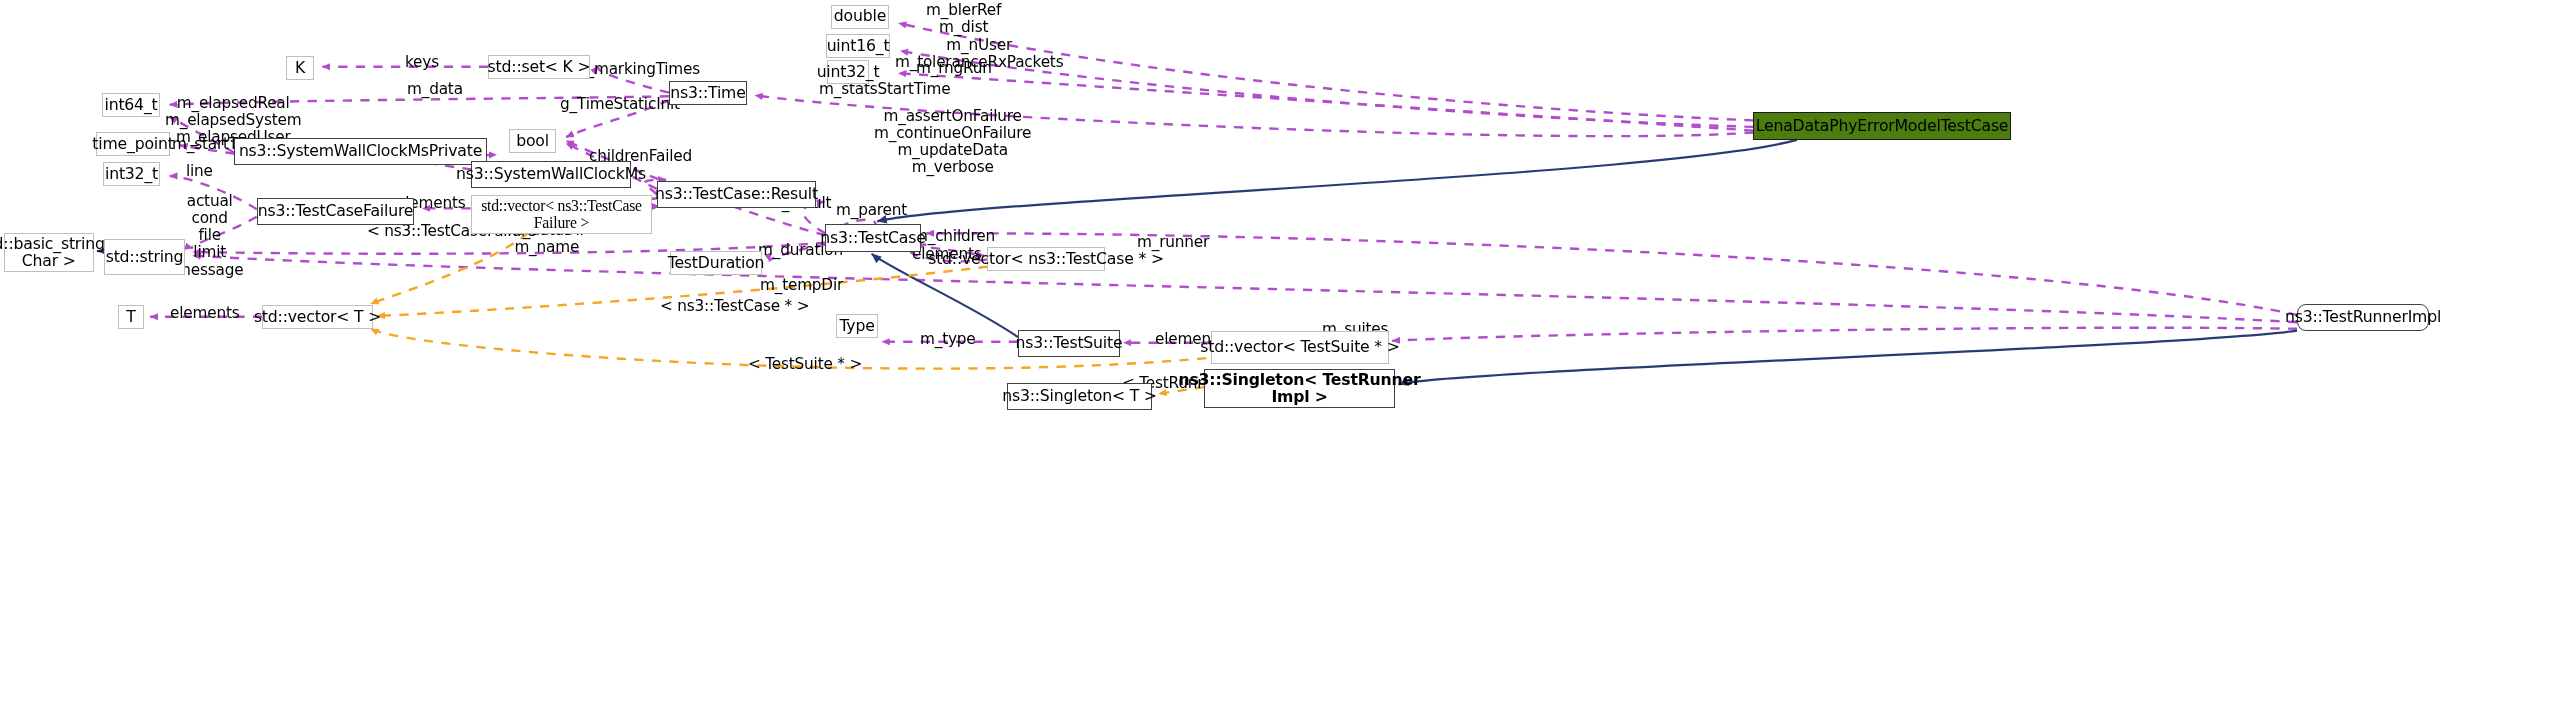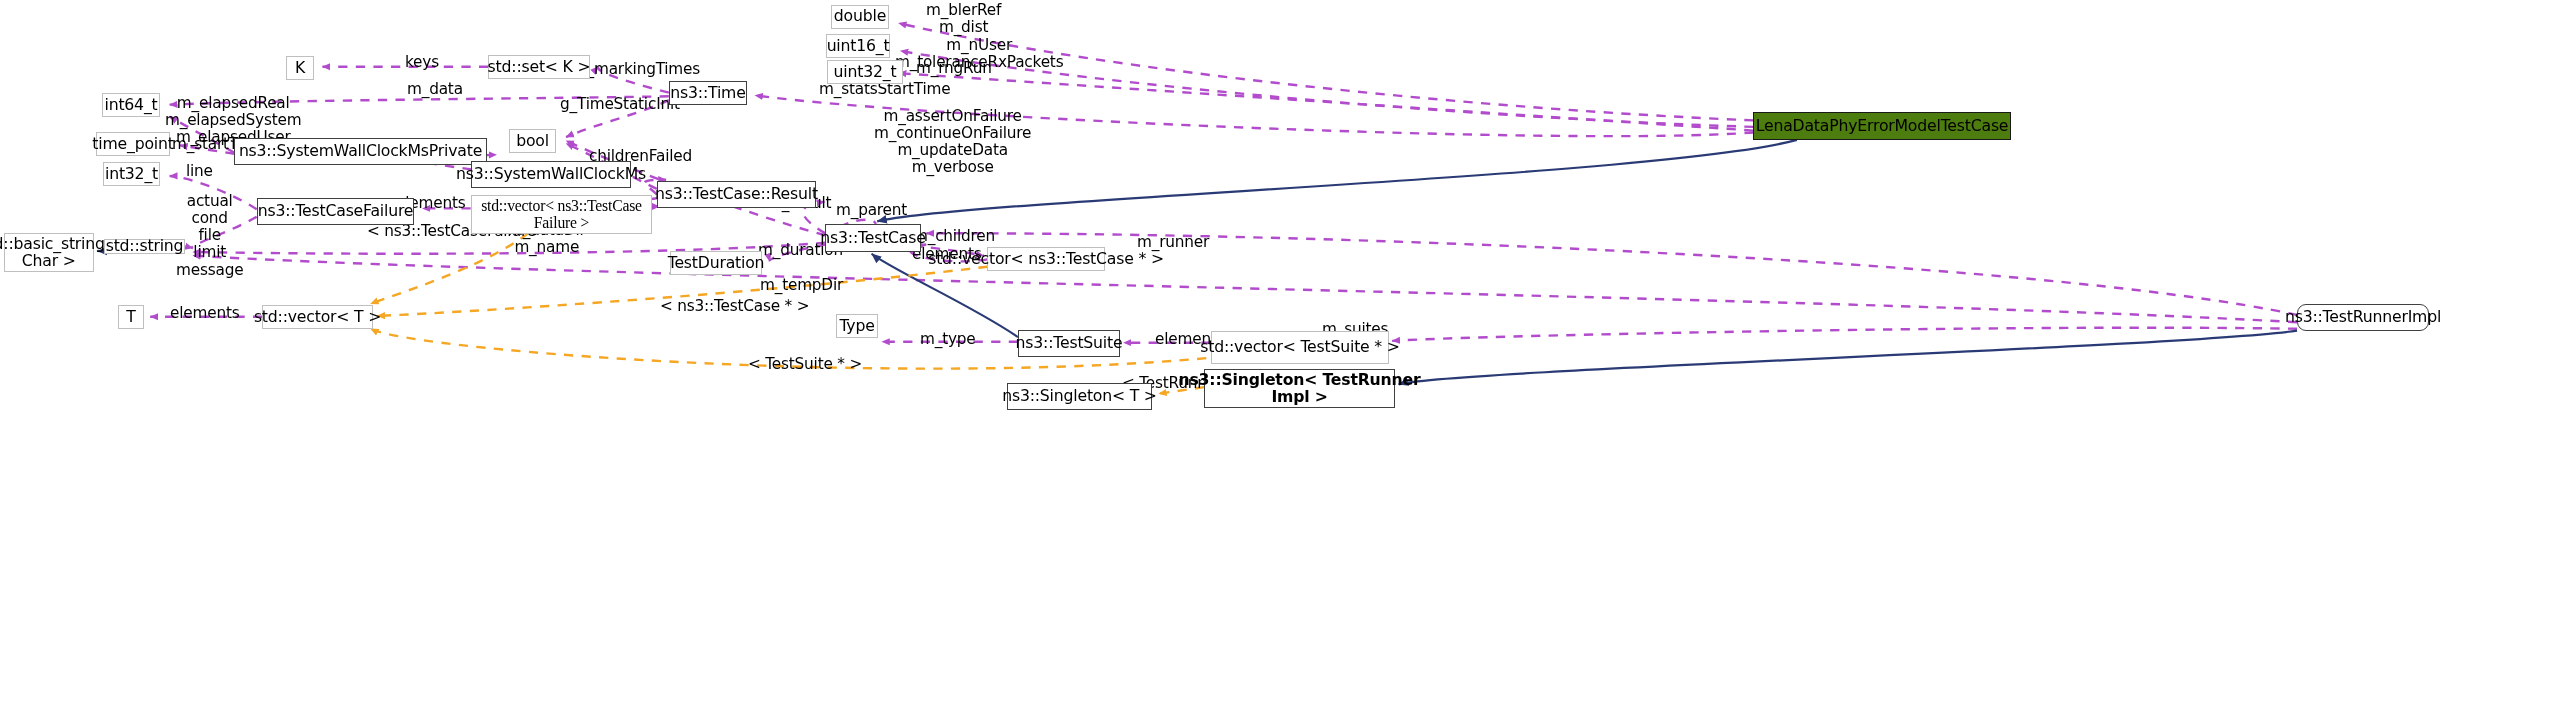--- a/index.html
+++ b/index.html
@@ -122,37 +122,37 @@
       <path d="M1340,383 C1000,420 450,380 400,355"></path>
       <path d="M1300,418 L1251,425"></path>
     </g>
   </svg>
 
   <div id="nodes-layer">
       <div class="node plain" style="left: 286px; top: 56px; width: 28px; height: 24px;">K</div>
       <div class="node plain" style="left: 488px; top: 55px; width: 102px; height: 24px;">std::set&lt; K &gt;</div>
       <div class="node plain" style="left: 831px; top: 4.6px; width: 58px; height: 24px;">double</div>
       <div class="node plain" style="left: 826px; top: 34px; width: 64px; height: 24px;">uint16_t</div>
-      <div class="node plain" style="left: 827px; top: 60px; width: 76px; height: 24px;">uint32_t</div>
+      <div class="node plain" style="left: 827px; top: 60px; width: 42px; height: 24px;">uint32_t</div>
       <div class="node highlight" style="left: 1753px; top: 112px; width: 258px; height: 28px;">LenaDataPhyErrorModelTestCase</div>
       <div class="node strong" style="left: 669px; top: 81px; width: 78px; height: 24px;">ns3::Time</div>
       <div class="node plain" style="left: 102px; top: 93px; width: 58px; height: 24px;">int64_t</div>
       <div class="node plain" style="left: 96px; top: 132px; width: 74px; height: 24px;">time_point</div>
       <div class="node strong" style="left: 234px; top: 138px; width: 253px; height: 27px; text-align: right;">ns3::SystemWallClockMsPrivate</div>
       <div class="node plain" style="left: 509px; top: 129px; width: 47px; height: 24px;">bool</div>
       <div class="node plain" style="left: 103px; top: 162px; width: 57px; height: 24px;">int32_t</div>
       <div class="node strong" style="left: 471px; top: 161px; width: 160px; height: 27px;">ns3::SystemWallClockMs</div>
       <div class="node strong" style="left: 657px; top: 181px; width: 159px; height: 27px;">ns3::TestCase::Result</div>
       <div class="node strong" style="left: 257px; top: 198px; width: 157px; height: 27px;">ns3::TestCaseFailure</div>
       <div class="node plain" style="left: 471px; top: 195px; width: 181px; height: 39px; font-family: Liberation Serif, serif;">std::vector&lt; ns3::TestCase
 Failure &gt;</div>
       <div class="node strong" style="left: 825px; top: 224px; width: 96px; height: 28px;">ns3::TestCase</div>
       <div class="node plain" style="left: 3.7px; top: 233px; width: 90px; height: 39px;">std::basic_string&lt;
 Char &gt;</div>
-      <div class="node plain" style="left: 104px; top: 239px; width: 81px; height: 15px;">std::string</div>
+      <div class="node plain" style="left: 104px; top: 239px; width: 81px; height: 36px;">std::string</div>
       <div class="node plain" style="left: 670px; top: 251px; width: 92px; height: 24px;">TestDuration</div>
       <div class="node plain" style="left: 987px; top: 247px; width: 118px; height: 24px;">std::vector&lt; ns3::TestCase * &gt;</div>
       <div class="node strong" style="left: 2297px; top: 304px; width: 132px; height: 27px; border-radius: 9px;">ns3::TestRunnerImpl</div>
       <div class="node plain" style="left: 118px; top: 305px; width: 26px; height: 24px;">T</div>
       <div class="node plain" style="left: 262px; top: 305px; width: 111px; height: 24px;">std::vector&lt; T &gt;</div>
       <div class="node plain" style="left: 836px; top: 314px; width: 42px; height: 24px;">Type</div>
       <div class="node strong" style="left: 1018px; top: 330px; width: 102px; height: 27px;">ns3::TestSuite</div>
       <div class="node plain" style="left: 1211px; top: 331px; width: 178px; height: 33px;">std::vector&lt; TestSuite * &gt;</div>
       <div class="node strong" style="left: 1007px; top: 383px; width: 145px; height: 27px;">ns3::Singleton&lt; T &gt;</div>
       <div class="node strong" style="left: 1204px; top: 369px; width: 191px; height: 39px; font-weight: bold;">ns3::Singleton&lt; TestRunner

